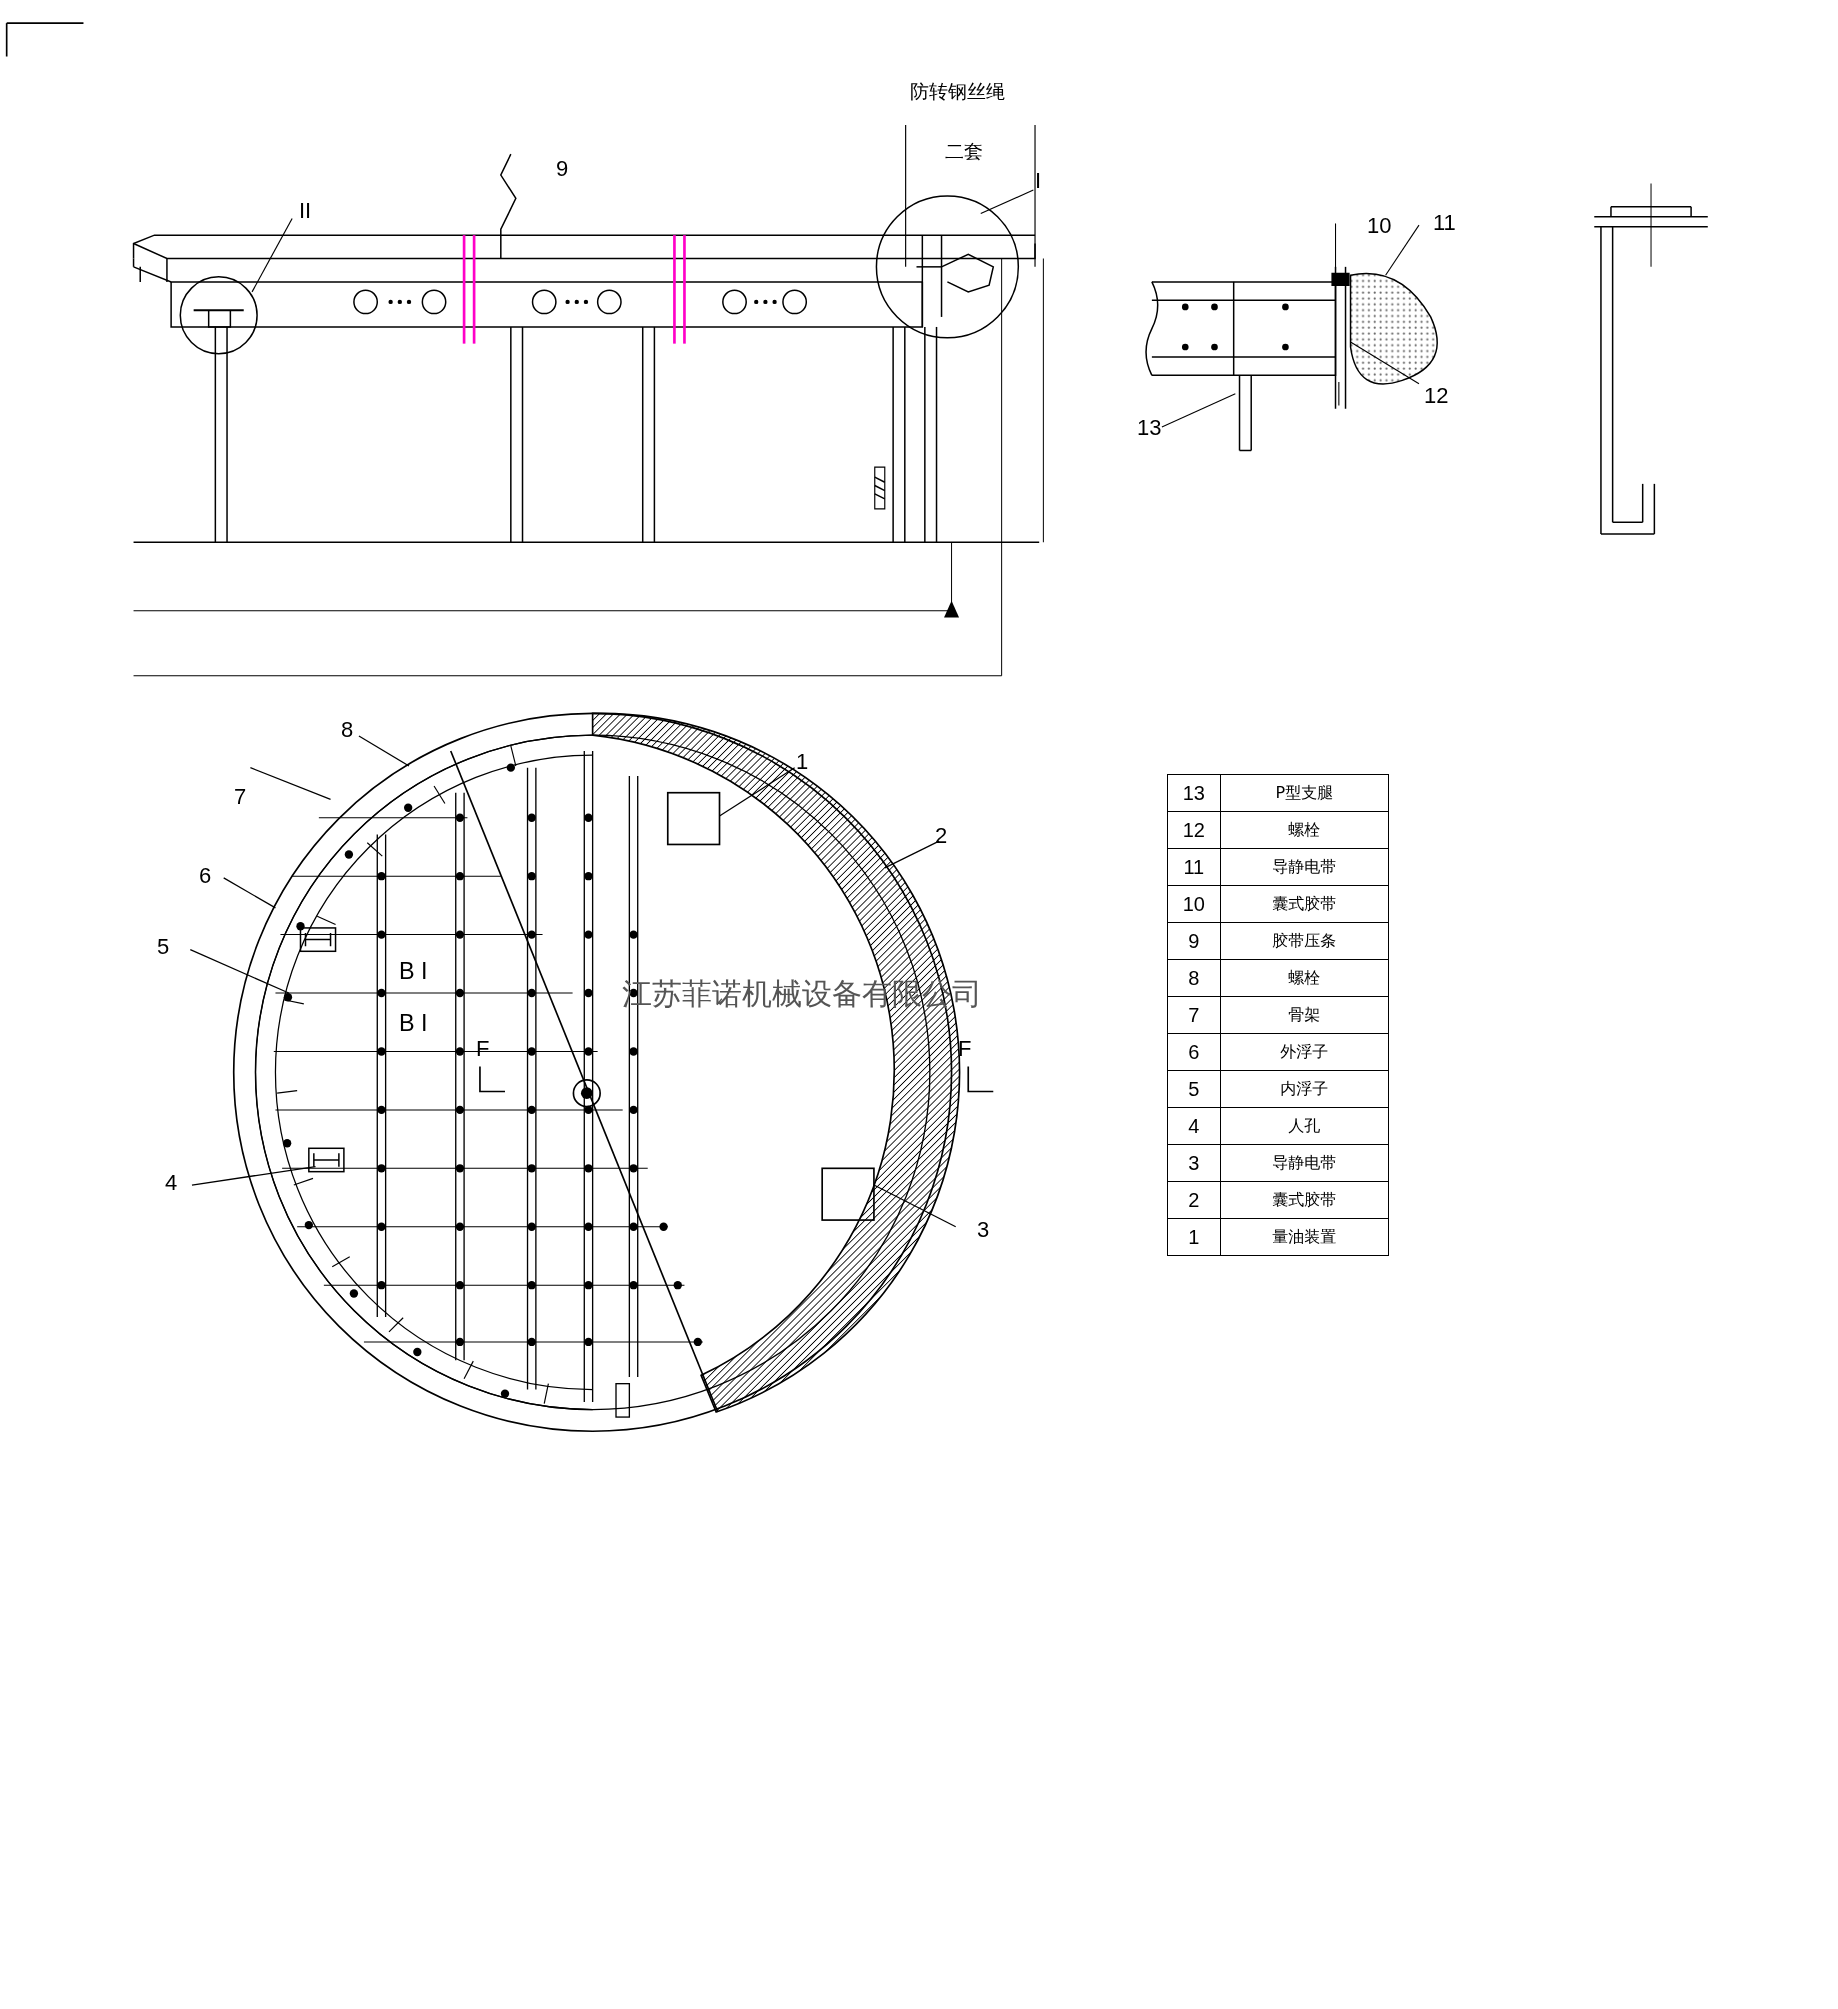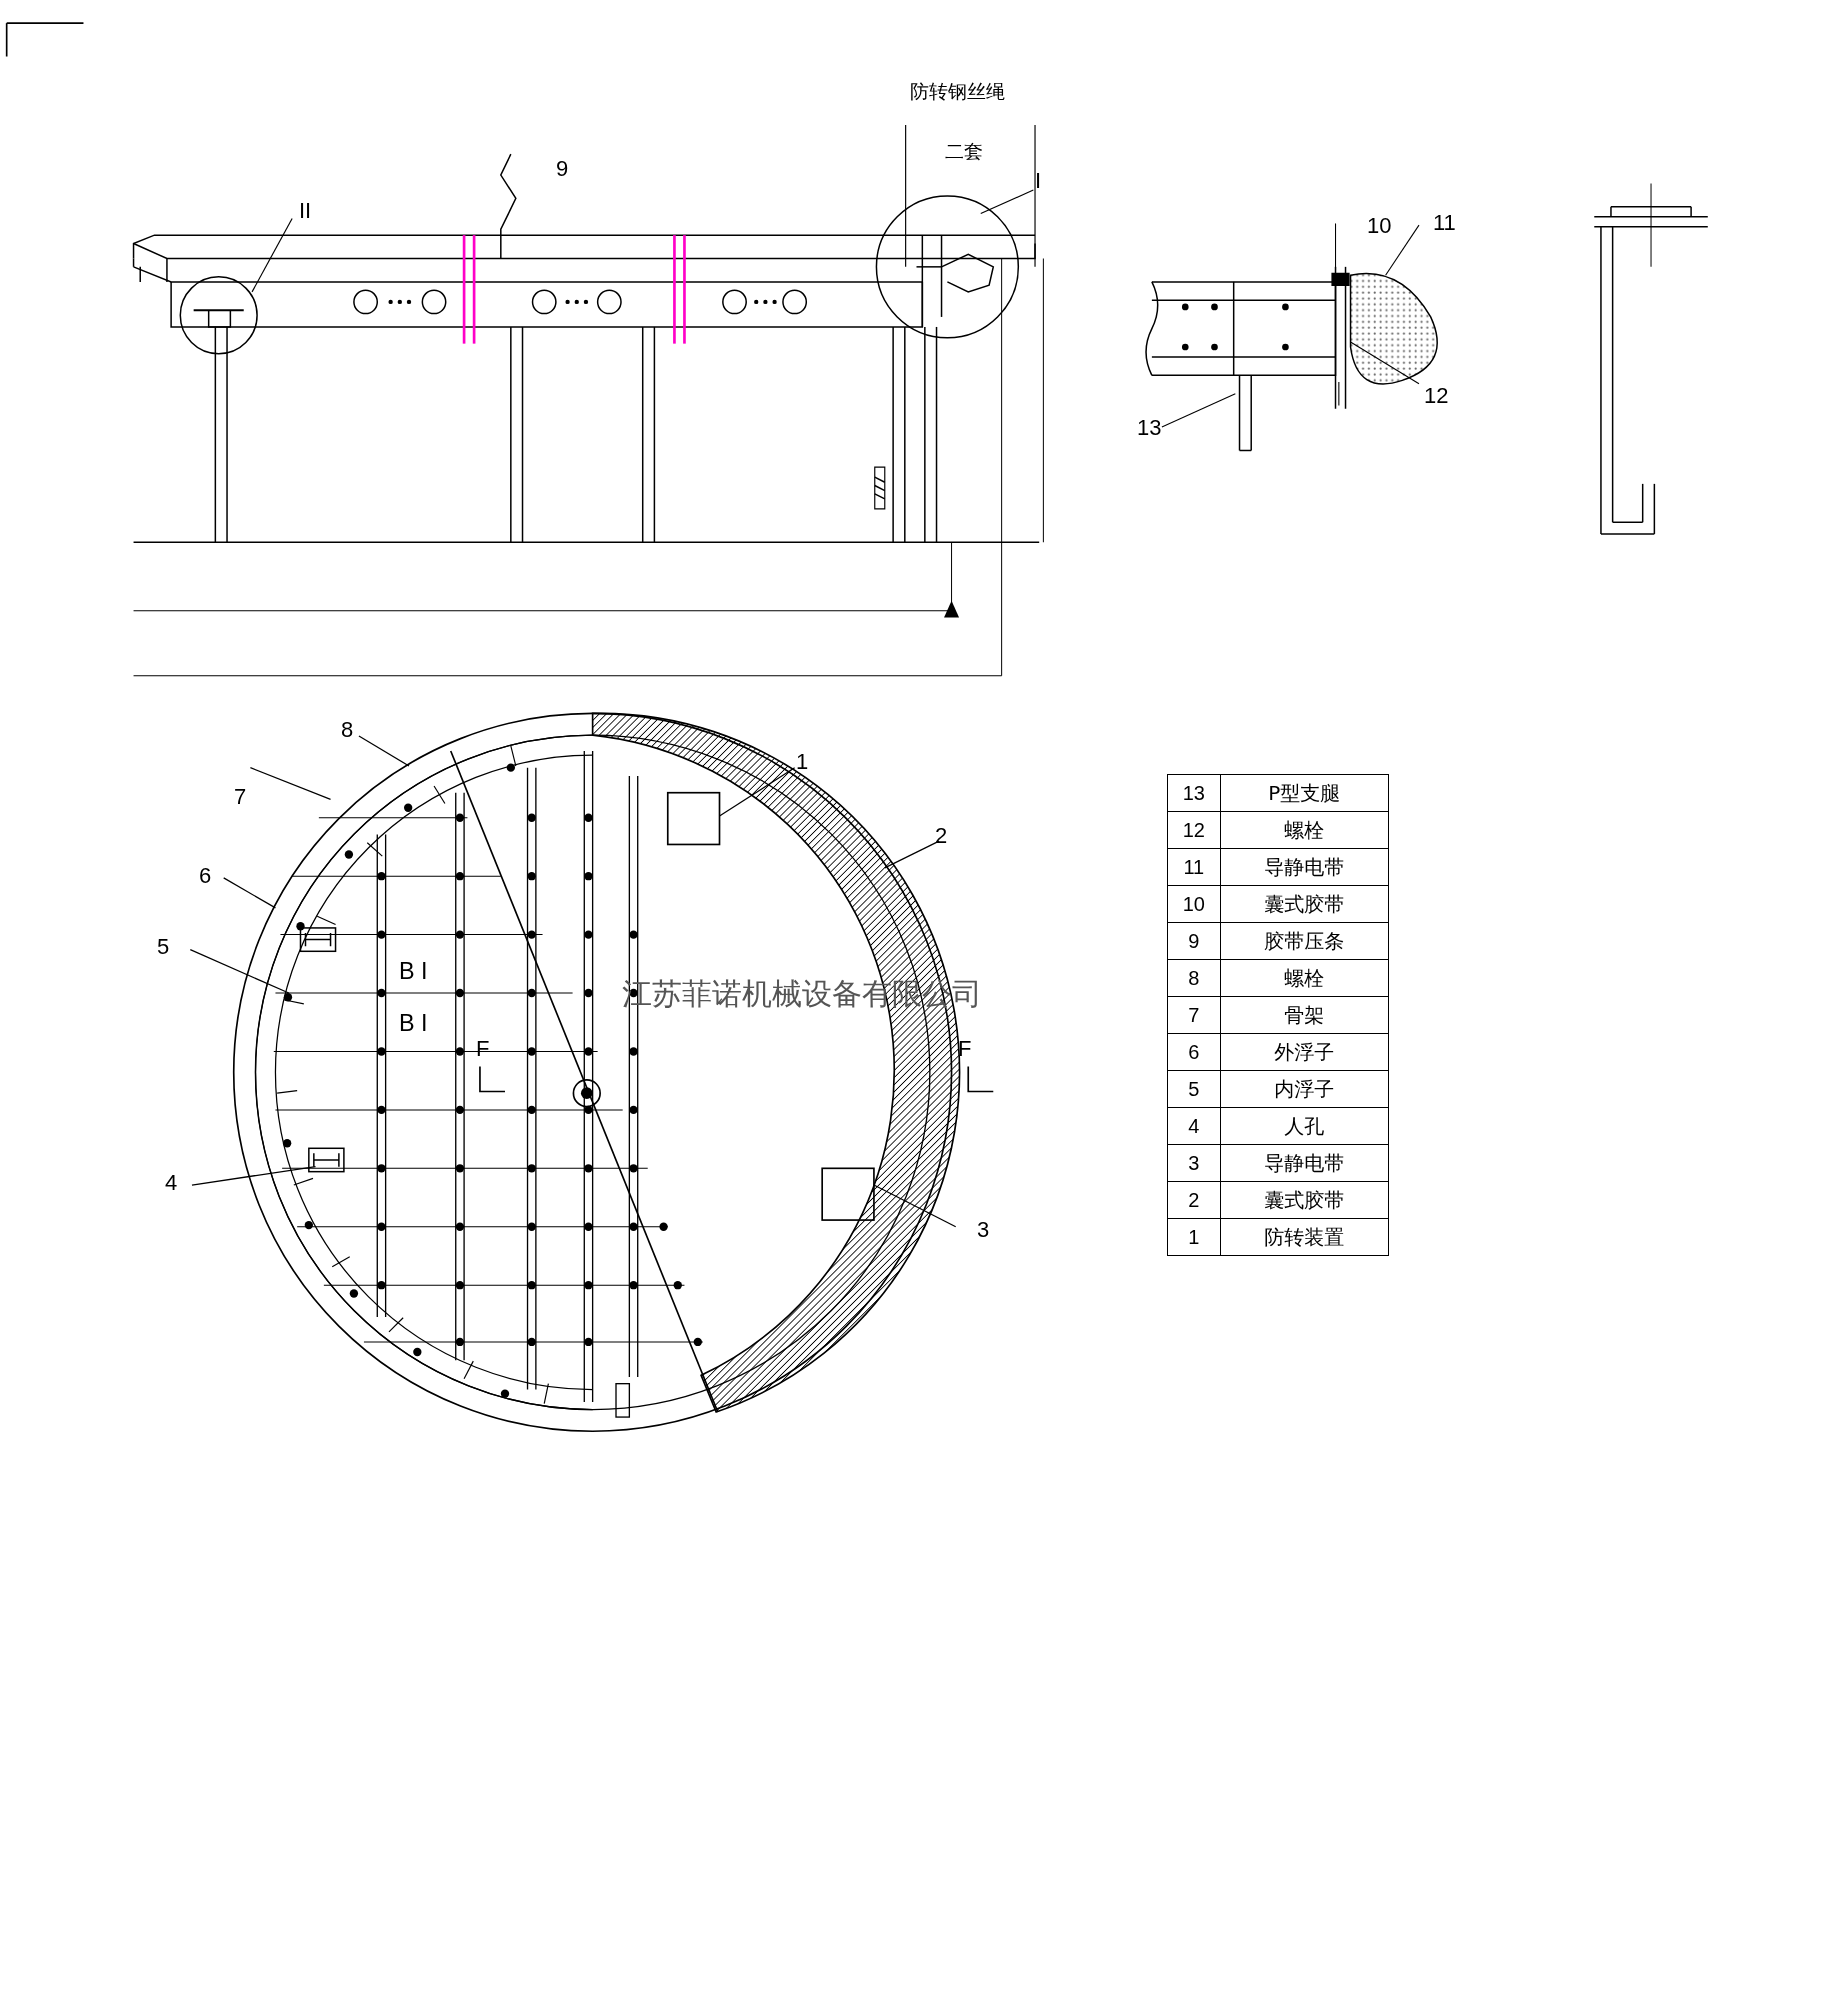--- a/index.html
+++ b/index.html
@@ -56,21 +56,21 @@
     top: 758px;
     width: 222px;
     border-collapse: collapse;
   }
   .parts-table td {
     border: 1.3px solid #000;
     height: 36px;
     text-align: center;
     vertical-align: middle;
     font-family: "DejaVu Sans", sans-serif;
-    font-size: 20px;
+    font-size: 16px;
     padding: 0;
   }
   .parts-table td.idx {
     width: 52px;
     font-family: "Liberation Sans", sans-serif;
     font-size: 20px;
   }
   .parts-table td.nm {
     width: 169px;
   }
@@ -461,21 +461,21 @@
       <tr>
           <td class="idx">3</td>
           <td class="nm">导静电带</td>
         </tr>
       <tr>
           <td class="idx">2</td>
           <td class="nm">囊式胶带</td>
         </tr>
       <tr>
           <td class="idx">1</td>
-          <td class="nm">防转装置</td>
+          <td class="nm">量油装置</td>
         </tr>
     </tbody>
   </table>
 
   <div class="bl-mark"></div>
 
 </div>
 
 
 </body></html>

